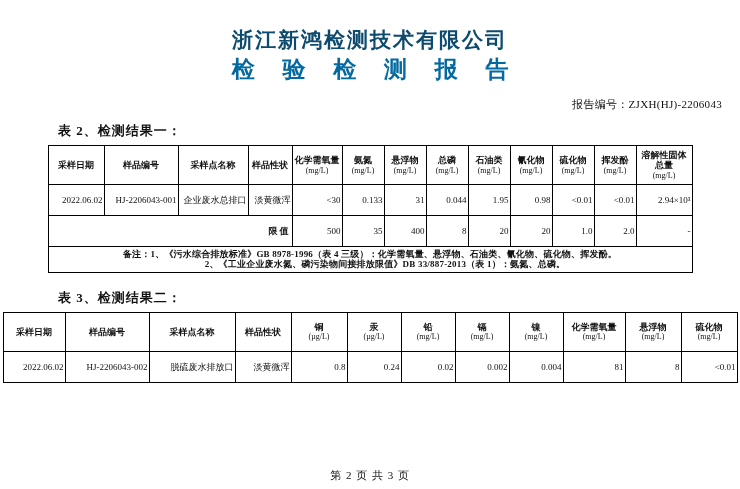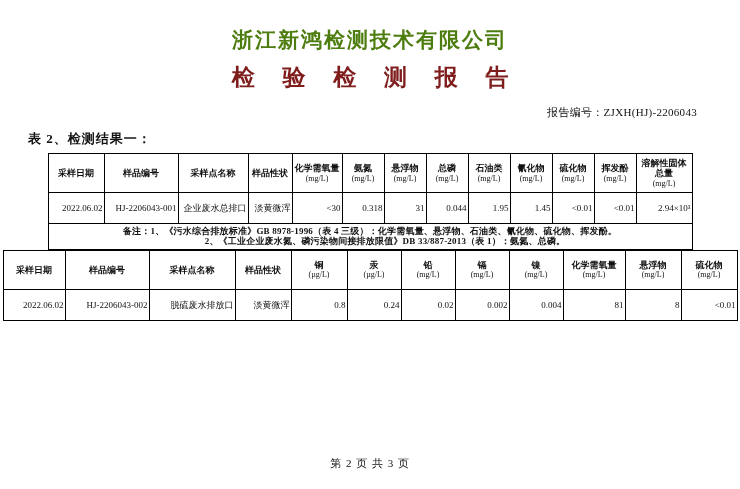--- a/index.html
+++ b/index.html
@@ -21,42 +21,41 @@
     height: 489px;
     box-sizing: border-box;
     padding: 0;
   }
   .company-title {
     text-align: center;
     font-size: 21px;
     font-weight: bold;
     letter-spacing: 2px;
     margin-top: 26px;
-    color: #4d7c0f;
+    color: #0c4a6e;
   }
   .report-title {
     text-align: center;
     font-size: 23px;
     font-weight: bold;
     letter-spacing: 11px;
-    margin-top: 8px;
-    color: #7f1d1d;
+    color: #0369a1;
     text-indent: 11px;
   }
   .report-no {
     text-align: right;
     font-size: 11px;
     margin-top: 12px;
-    padding-right: 43px;
+    padding-right: 18px;
     letter-spacing: 0.3px;
   }
   .section-title {
     font-size: 13px;
     font-weight: bold;
-    margin-left: 28px;
+    margin-left: 58px;
     margin-top: 10px;
     margin-bottom: 5px;
     letter-spacing: 1px;
   }
   table.data {
     border-collapse: collapse;
     margin: 0 auto;
     width: 644px;
     table-layout: fixed;
   }
@@ -89,21 +88,21 @@
   td.note {
     text-align: left;
     padding: 3px 5px 4px 5px;
     font-size: 8.5px;
     line-height: 1.5;
     letter-spacing: 0.2px;
     font-weight: bold;
   }
   .footer {
     position: absolute;
-    bottom: 44px;
+    bottom: 32px;
     left: 0;
     width: 100%;
     text-align: center;
     font-size: 11px;
     letter-spacing: 1px;
   }
   .stamp {
     position: absolute;
     bottom: -2px;
     left: 50%;
@@ -161,38 +160,51 @@
         <th><span>溶解性固体总量</span><span class="unit">(mg/L)</span></th>
       </tr>
     </thead>
     <tbody>
       <tr>
         <td class="val">2022.06.02</td>
         <td class="val">HJ-2206043-001</td>
         <td class="val">企业废水总排口</td>
         <td class="val">淡黄微浑</td>
         <td class="val">&lt;30</td>
-        <td class="val">0.318</td>
+        <td class="val">0.133</td>
         <td class="val">31</td>
         <td class="val">0.044</td>
         <td class="val">1.95</td>
-        <td class="val">1.45</td>
+        <td class="val">0.98</td>
         <td class="val">&lt;0.01</td>
         <td class="val">&lt;0.01</td>
         <td class="val">2.94×10³</td>
+      </tr>
+      <tr>
+        <td class="val limit-label" colspan="4">限值</td>
+        <td class="val">500</td>
+        <td class="val">35</td>
+        <td class="val">400</td>
+        <td class="val">8</td>
+        <td class="val">20</td>
+        <td class="val">20</td>
+        <td class="val">1.0</td>
+        <td class="val">2.0</td>
+        <td class="val">-</td>
       </tr>
       <tr>
         <td class="note" colspan="13">
           <div>备注：1、《污水综合排放标准》GB 8978-1996（表 4 三级）：化学需氧量、悬浮物、石油类、氰化物、硫化物、挥发酚。</div>
           <div style="padding-left:30px">2、《工业企业废水氮、磷污染物间接排放限值》DB 33/887-2013（表 1）：氨氮、总磷。</div>
         </td>
       </tr>
     </tbody>
   </table>
 
+  <div class="section-title" style="margin-top:16px">表 3、检测结果二：</div>
 
   <table class="data">
     <colgroup>
       <col style="width:62px">
         <col style="width:84px">
         <col style="width:86px">
         <col style="width:56px">
       <col style="width:56px">
         <col style="width:54px">
         <col style="width:54px">

